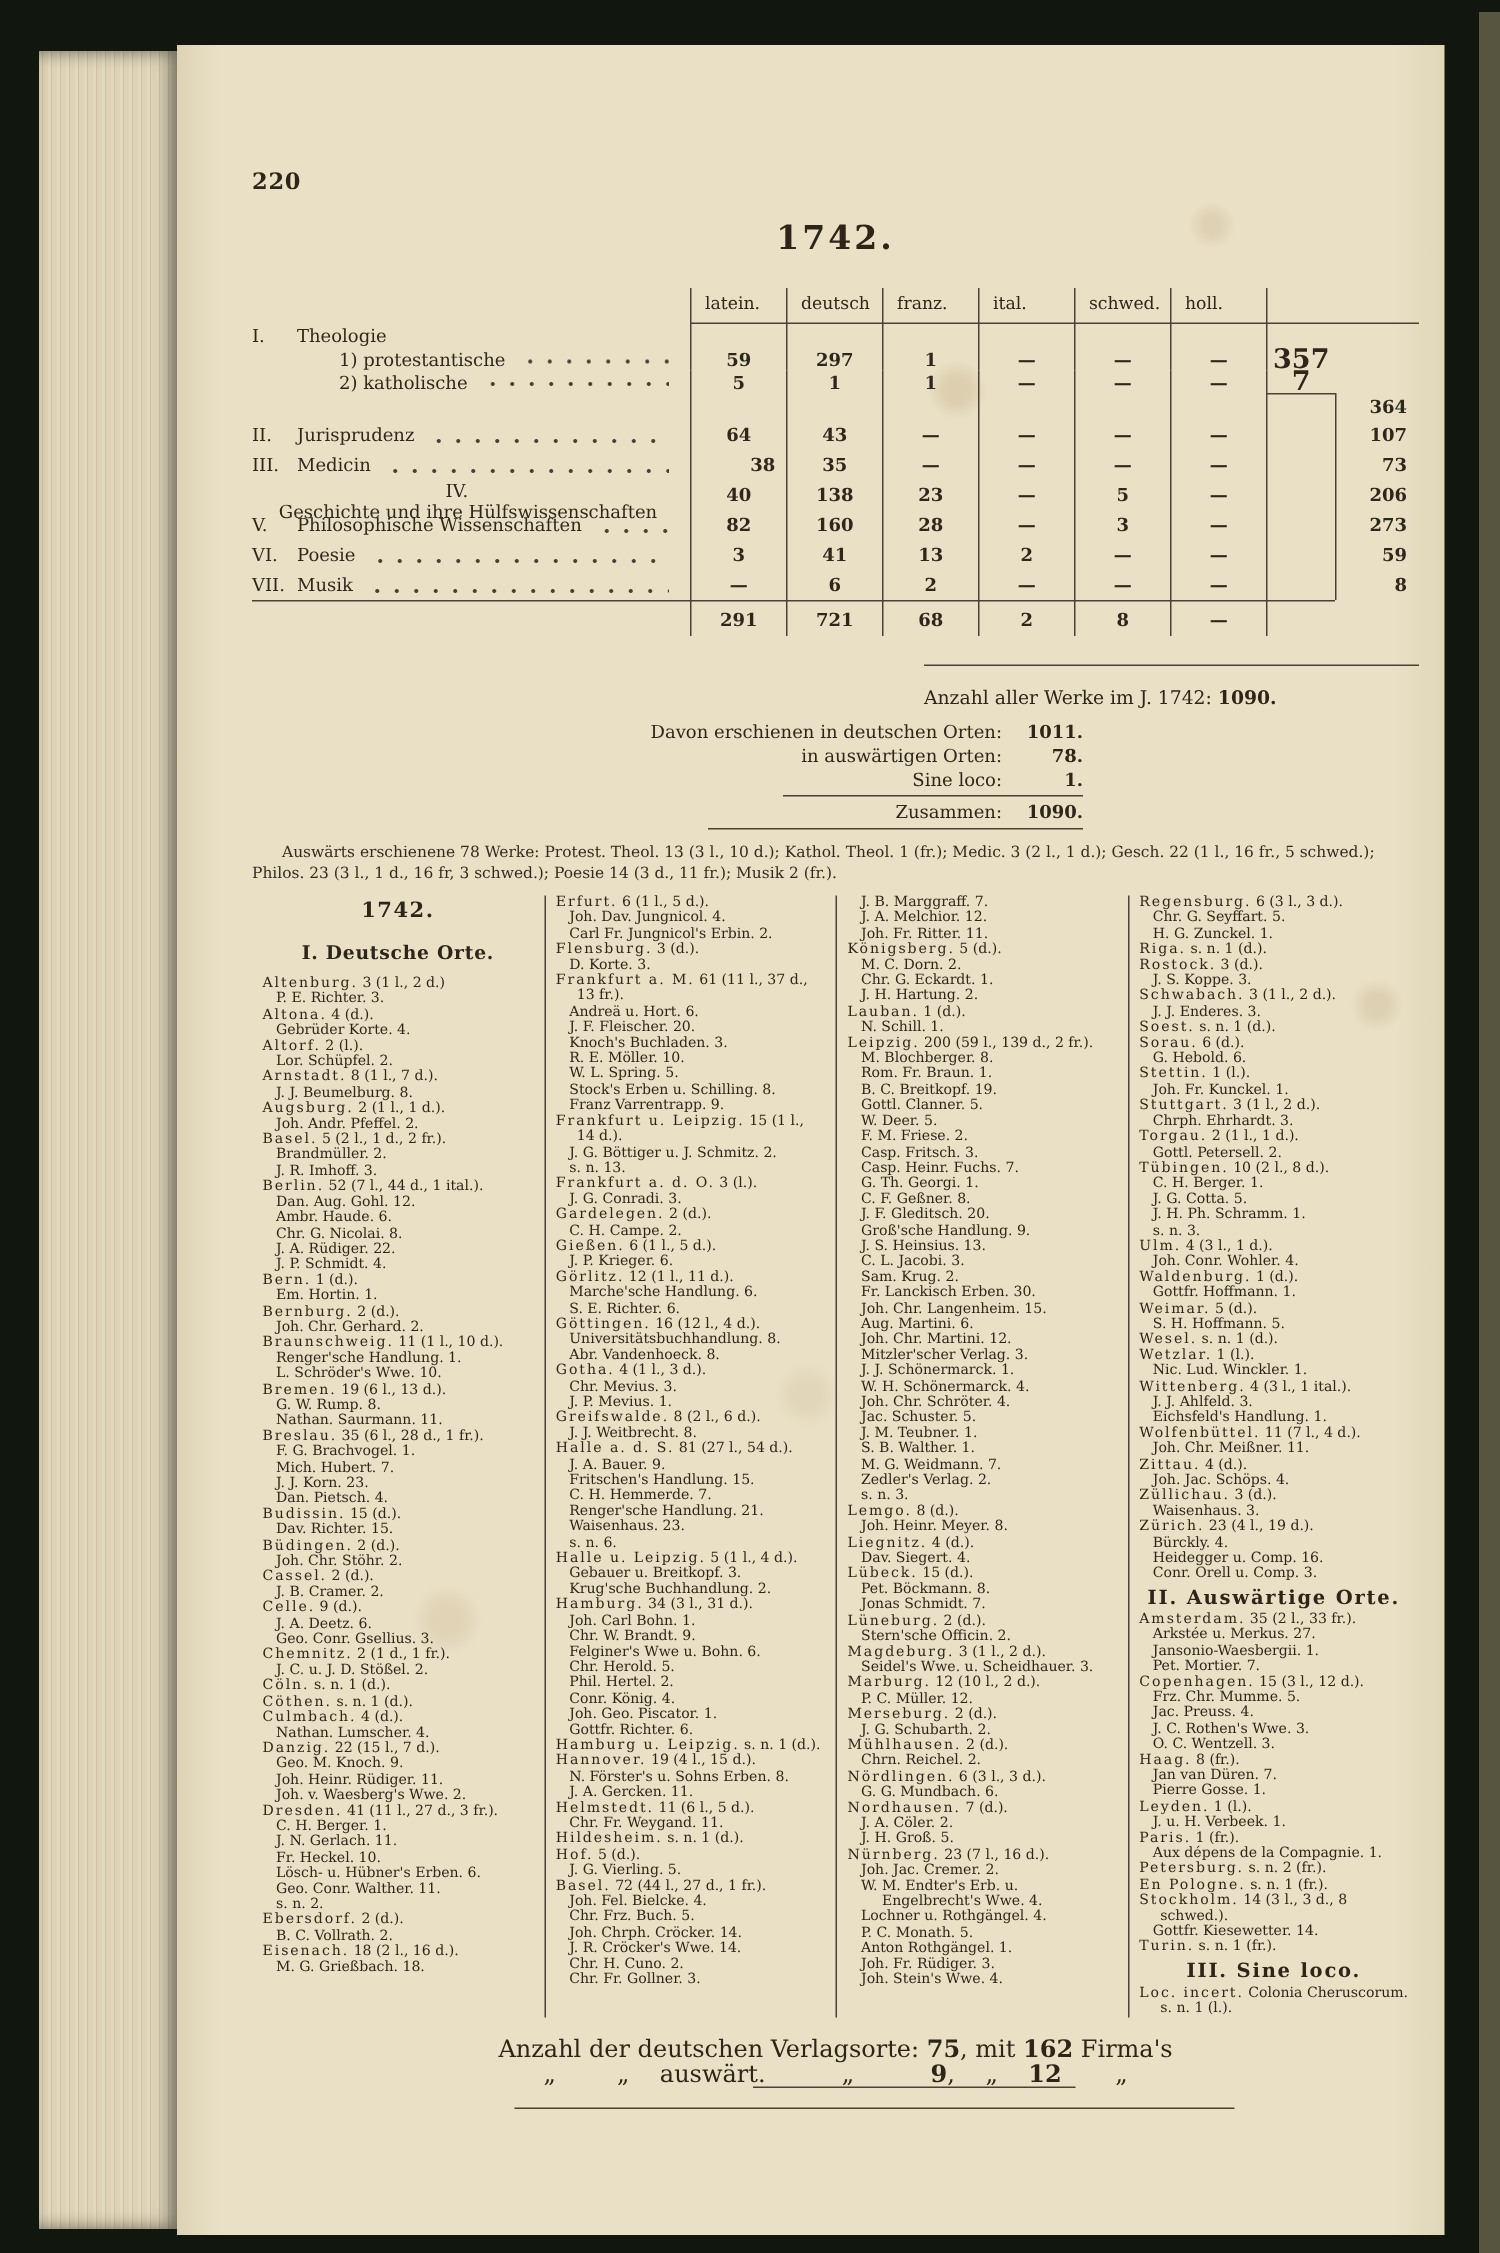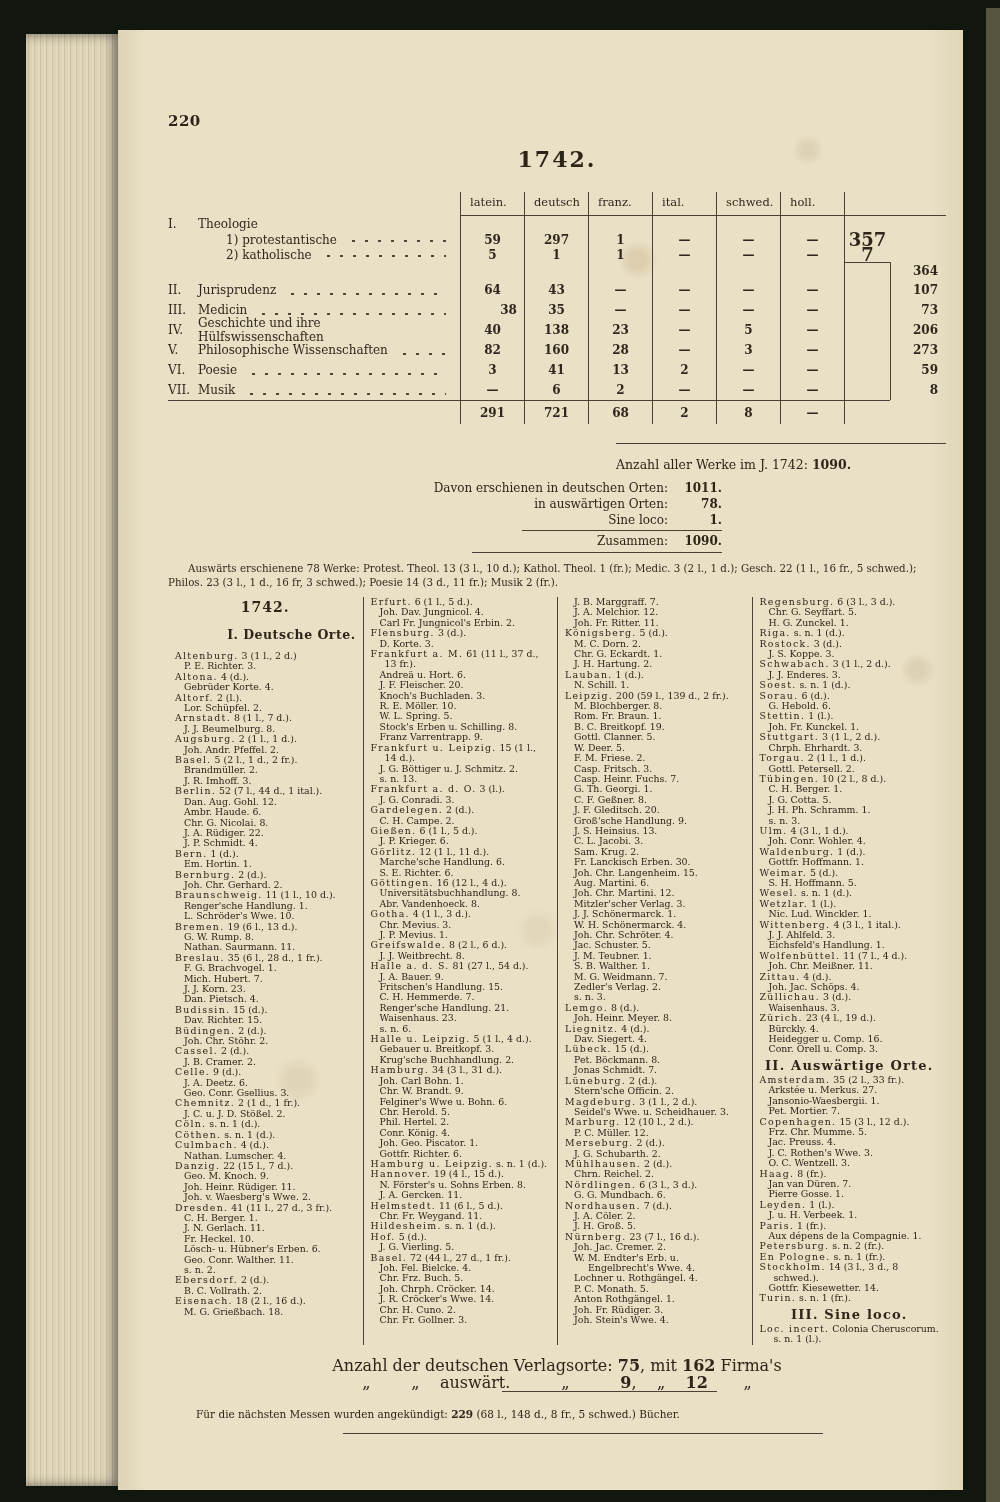--- a/index.html
+++ b/index.html
@@ -55,21 +55,21 @@
     width:250px;margin-left:auto;padding-bottom:2px;}
   .aus-para{font-size:10.3px;line-height:13.5px;margin:9px 0 0;text-indent:20px;color:#332a1e;}
   
   .lists{display:flex;margin-top:8px;align-items:stretch;}
   .lcol{width:25%;padding:0 7px;box-sizing:border-box;}
   .lcol + .lcol{border-left:1px solid #4a4336;}
   .entry{font-size:9.4px;line-height:10.4px;padding-left:14px;text-indent:-14px;}
   .firm{margin-left:9px;}
   .pname{letter-spacing:1.3px;}
   .col-year{text-align:center;font-weight:bold;font-size:14px;margin:2px 0 12px;letter-spacing:1px;}
-  .col-h{text-align:right;font-weight:bold;font-size:12.5px;margin-bottom:9px;letter-spacing:.5px;}
+  .col-h{text-align:center;font-weight:bold;font-size:12.5px;margin-bottom:9px;letter-spacing:.5px;}
   .col-h2{font-weight:bold;font-size:13px;margin:3px 0 2px;text-align:center;letter-spacing:1.2px;}
   
   .verlags{margin-top:12px;text-align:center;font-size:16px;}
   .v-line{white-space:pre;line-height:17px;}
   .v-line b{font-weight:bold;}
   .v-rule{width:215px;border-top:1px solid #4a4134;margin:0 auto 2px;transform:translateX(52px);}
   .footer-line{margin-top:16px;padding-left:28px;font-size:10.5px;}
   .footer-line b{font-weight:bold;}
   .end-rule{width:480px;border-top:1px solid #4a4134;margin-top:13px;margin-left:175px;}
 </style>
@@ -164,21 +164,21 @@
             <span class="dots"></span>
           </div>
           <div class="cell c-val" style="height: 20px; padding-left: 32px;">38</div>
           <div class="cell c-val" style="height: 20px;">35</div>
           <div class="cell c-val" style="height: 20px;">—</div>
           <div class="cell c-val" style="height: 20px;">—</div>
           <div class="cell c-val" style="height: 20px;">—</div>
           <div class="cell c-val" style="height: 20px;">—</div>
           <div class="cell c-sub" style="height: 20px;"></div>
           <div class="cell c-tot brk-left" style="height: 20px;">73</div>
-          <div class="cell label-cell" style="height: 20px;">
+          <div class="cell label-cell" style="height: 20px; flex-direction: column;">
             <span class="num-roman">IV.</span>
             <span class="cat-label">Geschichte und ihre Hülfswissenschaften</span>
             <span class="dots"></span>
           </div>
           <div class="cell c-val" style="height: 20px;">40</div>
           <div class="cell c-val" style="height: 20px;">138</div>
           <div class="cell c-val" style="height: 20px;">23</div>
           <div class="cell c-val" style="height: 20px;">—</div>
           <div class="cell c-val" style="height: 20px;">5</div>
           <div class="cell c-val" style="height: 20px;">—</div>
@@ -541,20 +541,17 @@
             <div class="entry place"><span class="pname">Loc. incert.</span>&nbsp;<span class="pinfo">Colonia Cheruscorum. s. n. 1 (l.).</span></div>
           </div>
         </div>
 
       <div class="verlags">
         <div class="v-line"><span>Anzahl der deutschen Verlagsorte: </span><b>75</b><span>, mit </span><b>162</b><span> Firma's</span></div>
         <div class="v-line"><span>„        „    auswärt.          „          </span><b>9</b><span>,    „    </span><b>12</b><span>       „</span></div>
         <div class="v-rule"></div>
       </div>
 
-      <div class="footer-line">
-        <span>Für die nächsten Messen wurden angekündigt: </span><b>229</b><span> (68 l., 148 d., 8 fr., 5 schwed.) Bücher.</span>
-      </div>
       <div class="end-rule"></div>
 
     </div>
   </div>
 </div>
 
 </body></html>

